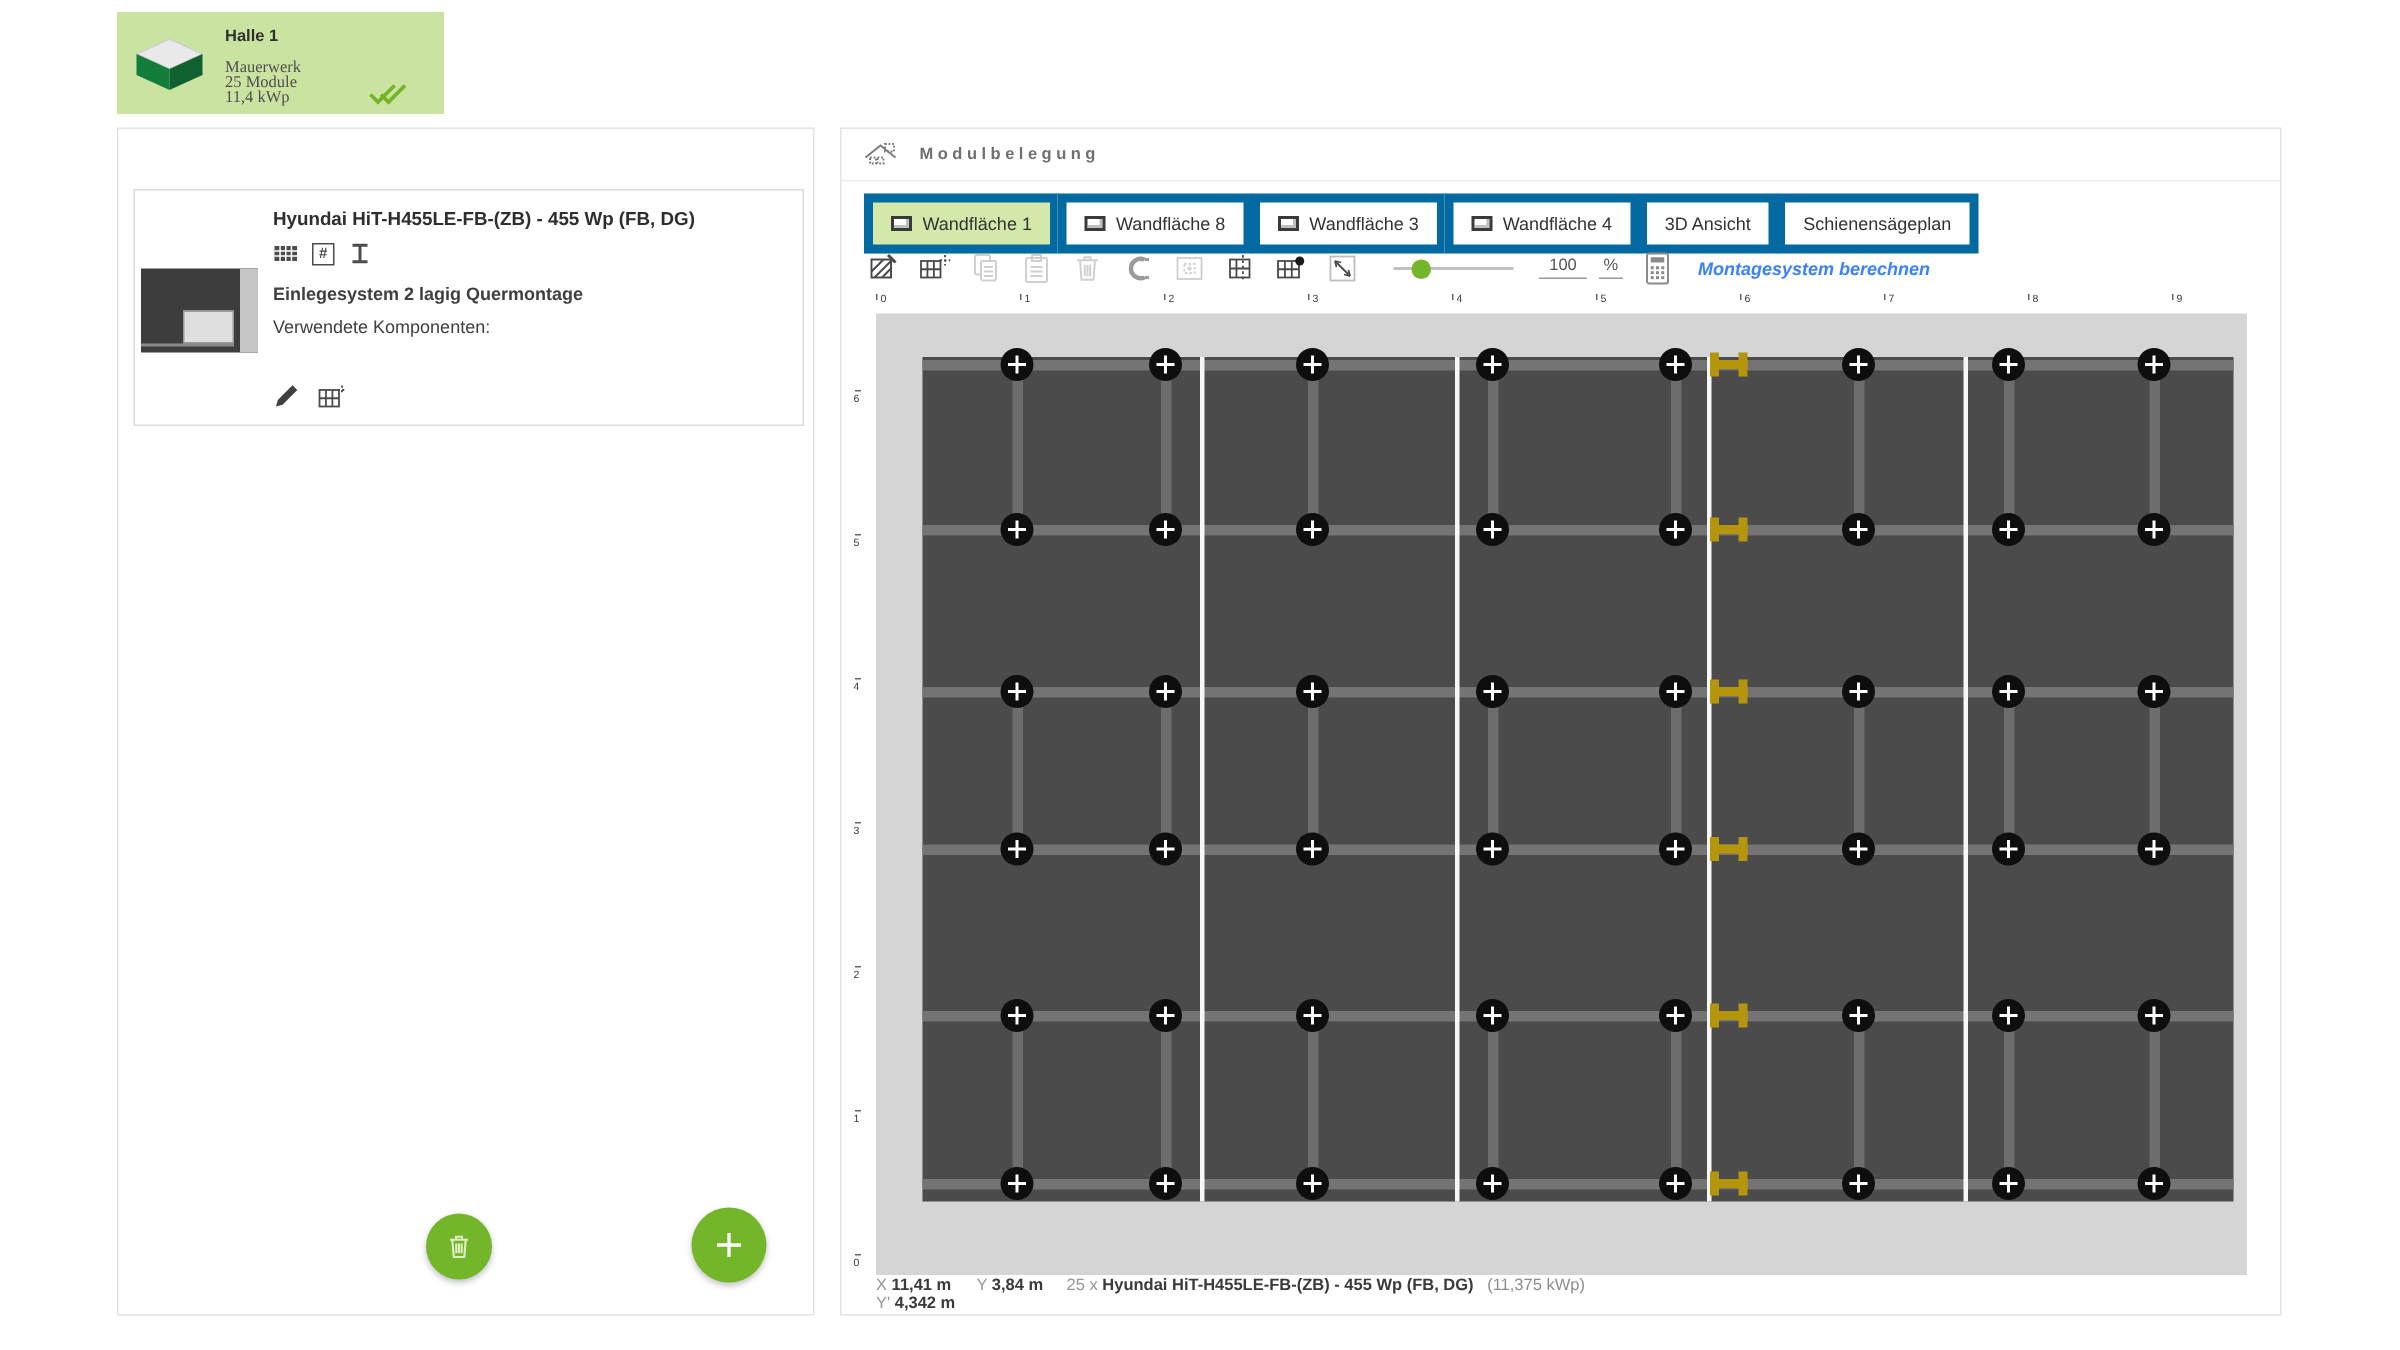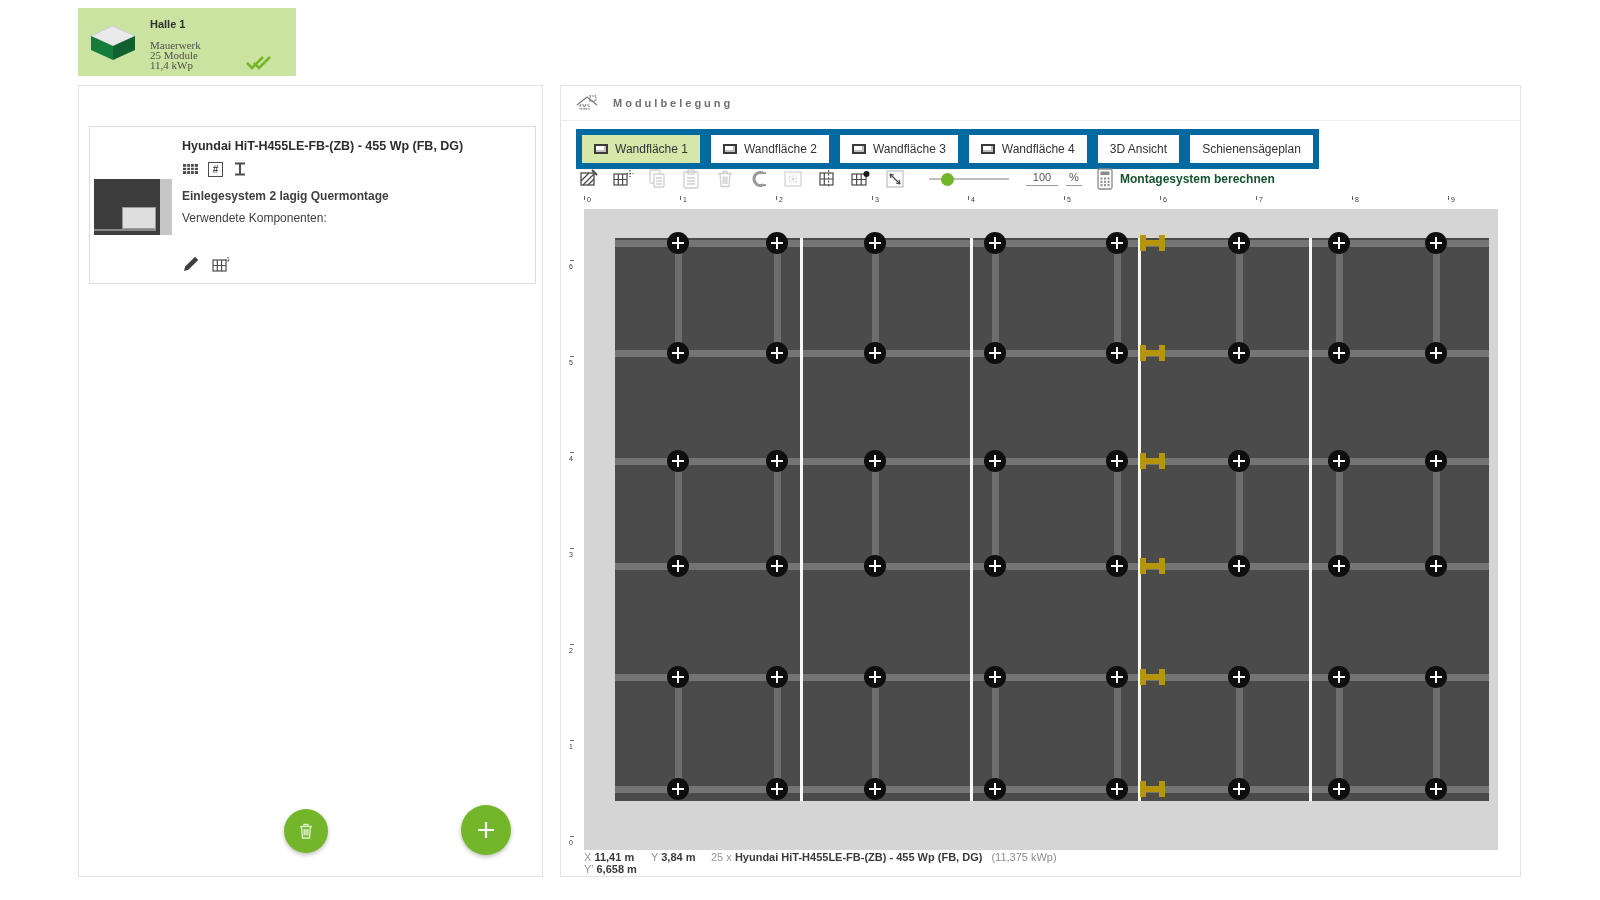--- a/index.html
+++ b/index.html
@@ -50,21 +50,21 @@
   .toolbar{position:absolute;left:15px;top:78px;height:30px;display:flex;align-items:center;}
   .tbtn{width:26px;height:26px;margin-right:8px;display:flex;align-items:center;justify-content:center;cursor:pointer;}
   .tbtn.disabled{cursor:default;}
   .slider{position:absolute;left:353px;top:0;width:80px;height:30px;}
   .slider .track{position:absolute;left:0;right:0;top:14px;height:2px;background:#c0c0c0;}
   .slider .knob{position:absolute;left:12px;top:9px;width:13px;height:13px;border-radius:50%;background:#74b629;cursor:pointer;}
   .zoom-input{position:absolute;left:450px;top:5px;width:32px;border:none;border-bottom:1px solid #9a9a9a;
     font-size:11px;color:#555;text-align:center;outline:none;background:transparent;font-family:inherit;padding:2px 0;}
   .zoom-unit{position:absolute;left:490px;top:7px;font-size:11px;color:#555;border-bottom:1px solid #9a9a9a;padding:0 3px 2px;}
   .calc-ico{position:absolute;left:518px;top:3px;}
-  .calc-label{position:absolute;left:544px;top:8px;font-size:12px;font-weight:bold;color:#14532d;white-space:nowrap;cursor:pointer;}
+  .calc-label{position:absolute;left:556px;top:8px;font-size:12px;font-weight:bold;color:#3b82f6;white-space:nowrap;cursor:pointer;font-style:italic;}
 
   
   #plan{position:absolute;left:23px;top:123px;width:914px;height:641px;background:#d5d5d5;}
   .wall{position:absolute;box-sizing:border-box;}
   .hrail{position:absolute;left:0;width:100%;height:7px;background:#747474;}
   .vrail{position:absolute;width:7px;background:#6d6d6d;}
   .wline{position:absolute;top:0;width:3px;height:100%;background:#f7f7f7;}
   .fastener{position:absolute;width:22px;height:22px;border-radius:50%;background:#0e0e0e;}
   .fastener::before{content:"";position:absolute;left:50%;top:5px;bottom:5px;width:2px;background:#fff;transform:translateX(-50%);}
   .fastener::after{content:"";position:absolute;top:50%;left:5px;right:5px;height:2px;background:#fff;transform:translateY(-50%);}
@@ -164,21 +164,21 @@
     <span class="panel-title">Modulbelegung</span>
   </div>
 
   <div class="tabbar">
     <div class="tab active">
       <span class="tab-ico"></span>
       <span>Wandfläche 1</span>
     </div>
     <div class="tab">
       <span class="tab-ico"></span>
-      <span>Wandfläche 2</span>
+      <span>Wandfläche 8</span>
     </div>
     <div class="tab">
       <span class="tab-ico"></span>
       <span>Wandfläche 3</span>
     </div>
     <div class="tab">
       <span class="tab-ico"></span>
       <span>Wandfläche 4</span>
     </div>
     <div class="tab">
@@ -380,21 +380,21 @@
 
   <div class="statusbar">
     <div>
       <span>X</span>
       <b>11,41 m</b>
       <span>Y</span>
       <b>3,84 m</b>
     </div>
     <div>
       <span>Y'</span>
-      <b>6,658 m</b>
+      <b>4,342 m</b>
     </div>
   </div>
   <div class="mod-count">
     <span>25</span>
     <span>x</span>
     <b>Hyundai HiT-H455LE-FB-(ZB) - 455 Wp (FB, DG)</b>
     <span class="pw">(11,375 kWp)</span>
   </div>
 <div class="rx" style="left: 26px; top: 110px;">0</div>
     <div class="rx" style="left: 122px; top: 110px;">1</div>

